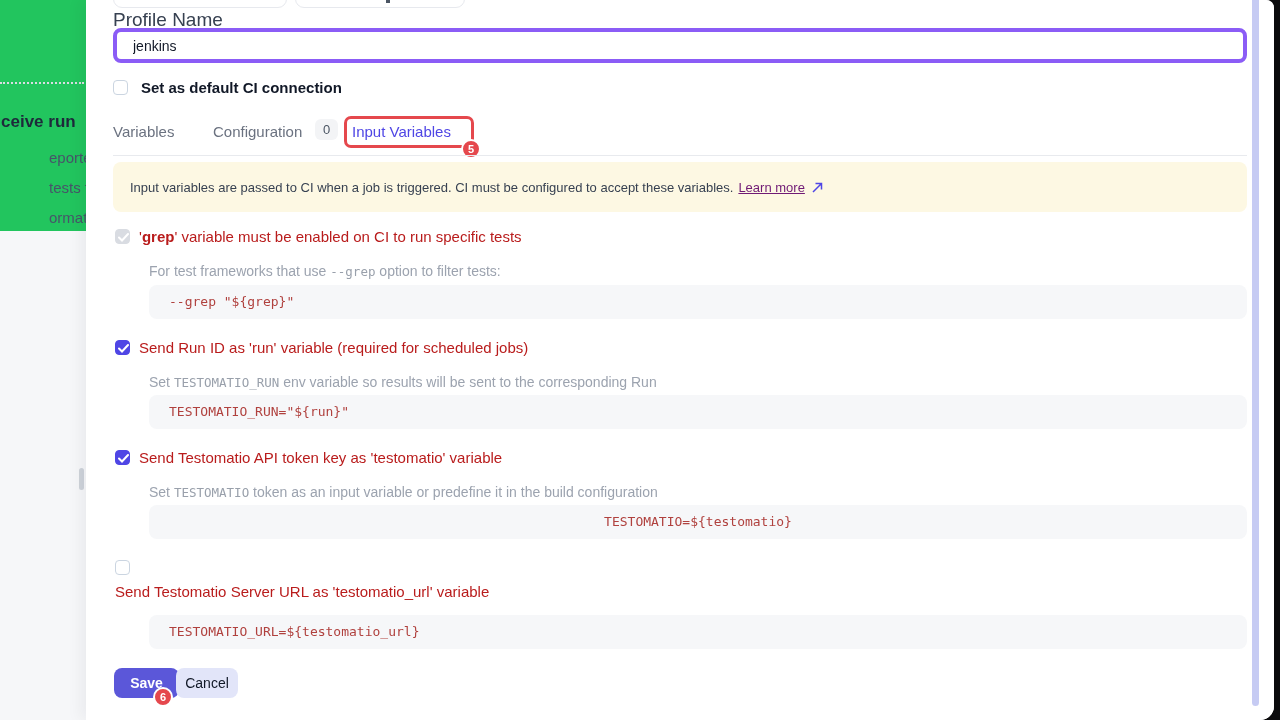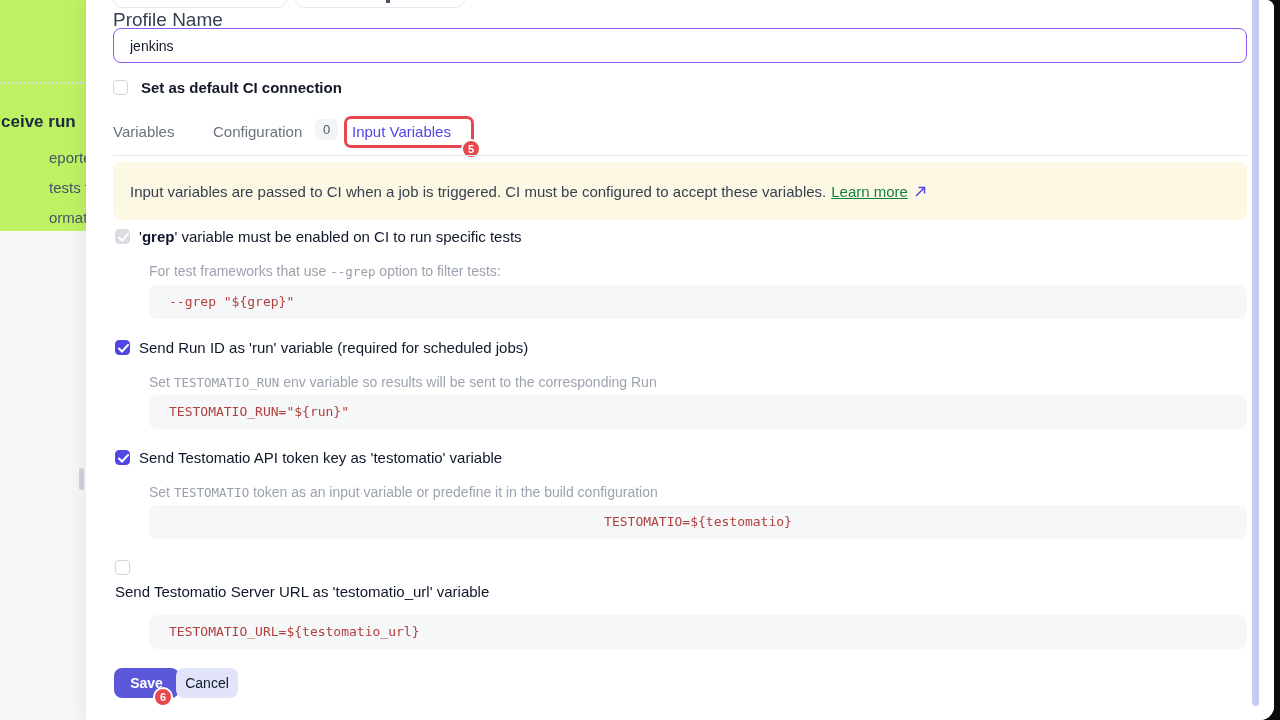--- a/index.html
+++ b/index.html
@@ -2,21 +2,21 @@
 <html><head>
 <meta charset="utf-8">
 <style>
   * { margin:0; padding:0; box-sizing:border-box; }
   html,body { width:1280px; height:720px; background:#0b0b0d; overflow:hidden;
               font-family:"Liberation Sans", sans-serif; }
   .window { position:absolute; left:0; top:0; width:1274px; height:720px;
             background:#ffffff; border-radius:0 8px 14px 0; overflow:hidden; }
 
   
-  .left-panel { position:absolute; left:0; top:0; width:86px; height:644px; background:#bef264; }
+  .left-panel { position:absolute; left:0; top:0; width:86px; height:644px; background:#22c55e; }
   .lp-dotted { position:absolute; left:0; top:82px; width:84px; border-top:2px dotted #d9dde2; }
   .lp-heading { position:absolute; left:1px; top:112px; font-size:17px; font-weight:700;
                 color:#1e293b; white-space:nowrap; }
   .lp-line { position:absolute; left:1px; font-size:15px; color:#475569; white-space:nowrap;margin-left:48px; }
   .lp-line.l1 { top:149px; } .lp-line.l2 { top:179px; } .lp-line.l3 { top:209px; }
   .lp-grayblock { position:absolute; left:0; top:231px; width:86px; height:489px; background:#f6f7f9; }
   .lp-thumb { position:absolute; left:79px; top:237px; width:5px; height:22px;
               background:#ced3da; border-radius:3px; }
 
   
@@ -24,21 +24,21 @@
             box-shadow:-6px 0 14px rgba(15,23,42,.05); }
 
   .crop-box { position:absolute; top:-10px; height:18px; border:1px solid #e7e9ee;
               border-radius:9px; background:#fff; }
   .crop-box.b1 { left:27px; width:174px; }
   .crop-box.b2 { left:209px; width:170px; }
   .crop-glyph { position:absolute; left:300px; top:0; width:4px; height:3px; background:#4b5563; }
 
   .field-label { position:absolute; left:27px; top:9px; font-size:19px; color:#374151; }
   .profile-input { position:absolute; left:27px; top:28px; width:1134px; height:35px;
-                   border:1px solid #8b5cf6; border-radius:8px; background:#fff;
+                   border:4px solid #8b5cf6; border-radius:8px; background:#fff;
                    font-family:"Liberation Sans", sans-serif; font-size:14px; color:#111827;
                    padding:0 16px; outline:none; }
 
   .checkbox { width:15px; height:15px; border-radius:4px; flex:0 0 15px; position:relative; }
   .cb-unchecked { background:#fff; border:1px solid #cbd5e1; }
   .cb-checked   { background:#4f46e5; border:1px solid #4f46e5; }
   .cb-disabled  { background:#d9dce2; border:1px solid #d9dce2; }
   .checkbox svg { position:absolute; left:2px; top:3px; }
 
   .default-row { position:absolute; left:27px; top:79px; display:flex; align-items:center; gap:13px; }
@@ -52,28 +52,28 @@
   .anno-rect { position:absolute; left:258px; top:116px; width:130px; height:32px;
                border:3px solid #e5484d; border-radius:7px; pointer-events:none; }
   .step-badge { position:absolute; width:20px; height:20px; border-radius:50%;
                 background:#e5484d; border:2px solid #ffffff; color:#fff; font-size:11px;
                 font-weight:700; display:flex; align-items:center; justify-content:center; }
   .step-badge.s5 { left:375px; top:139px; }
   .step-badge.s6 { left:67px;  top:687px; }
 
   .tabs-divider { position:absolute; left:27px; top:155px; width:1134px; border-top:1px solid #e8eaee; }
 
-  .banner { position:absolute; left:27px; top:162px; width:1134px; height:58px;
+  .banner { position:absolute; left:27px; top:162px; width:1134px; height:50px;
             background:#fdf8e3; border-radius:8px; display:flex; align-items:center;
-            padding:0 17px; font-size:15px; color:#374151; white-space:nowrap; }
-  .banner a { color:#15803d; margin-left:5px; text-decoration:underline; cursor:pointer; }
+            padding:0 17px; font-size:13px; color:#374151; white-space:nowrap; }
+  .banner a { color:#701a75; margin-left:5px; text-decoration:underline; cursor:pointer; }
   .banner .ext { margin-left:6px; display:inline-flex; }
 
   .sec-label { position:absolute; left:29px; display:flex; align-items:flex-start; gap:9px; }
-  .sec-label .txt { font-size:15px; color:#0f172a; line-height:16px; }
+  .sec-label .txt { font-size:15px; color:#b91c1c; line-height:16px; }
   .sec-help { position:absolute; left:63px; font-size:14px; color:#9ca3af; white-space:nowrap; }
   .mono { font-family:"DejaVu Sans Mono", monospace; font-size:12.5px; color:#99a0ab; }
   .sec-code { position:absolute; left:63px; width:1098px; height:34px; background:#f6f7f9;
               border-radius:8px; line-height:34px; padding:0 20px;
               font-family:"DejaVu Sans Mono", monospace; font-size:13px; color:#b0413e;
               white-space:pre; }
   .s1l{top:229px;} .s1h{top:263px;} .s1c{top:285px;}
   .s2l{top:340px;} .s2h{top:374px;} .s2c{top:395px;}
   .s3l{top:450px;} .s3h{top:484px;} .s3c{top:505px;text-align:center;}
   .s4l{top:560px;flex-direction:column;} .s4h{top:594px;} .s4c{top:615px;}

